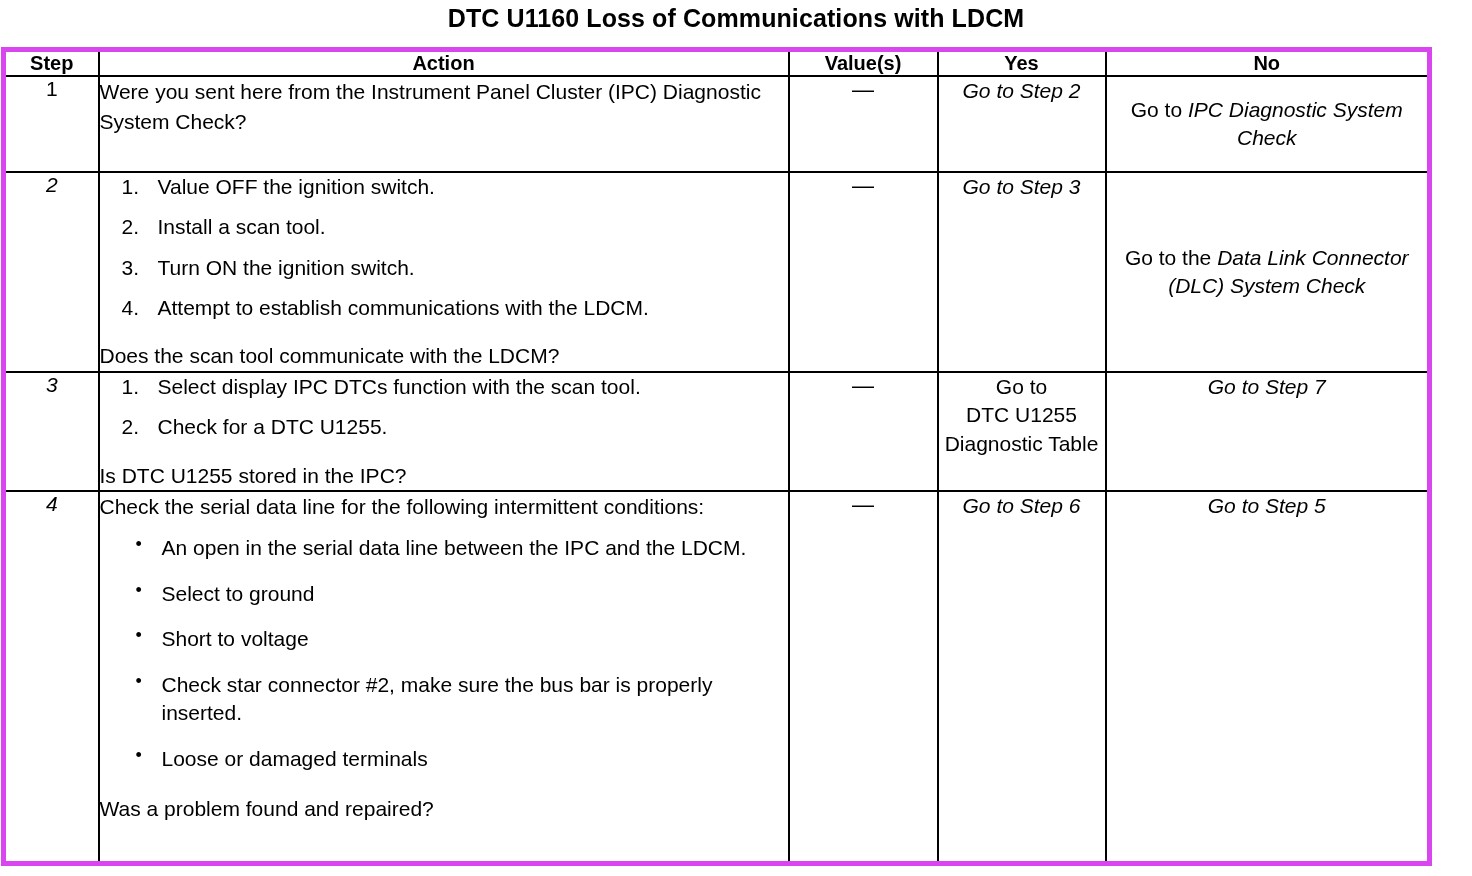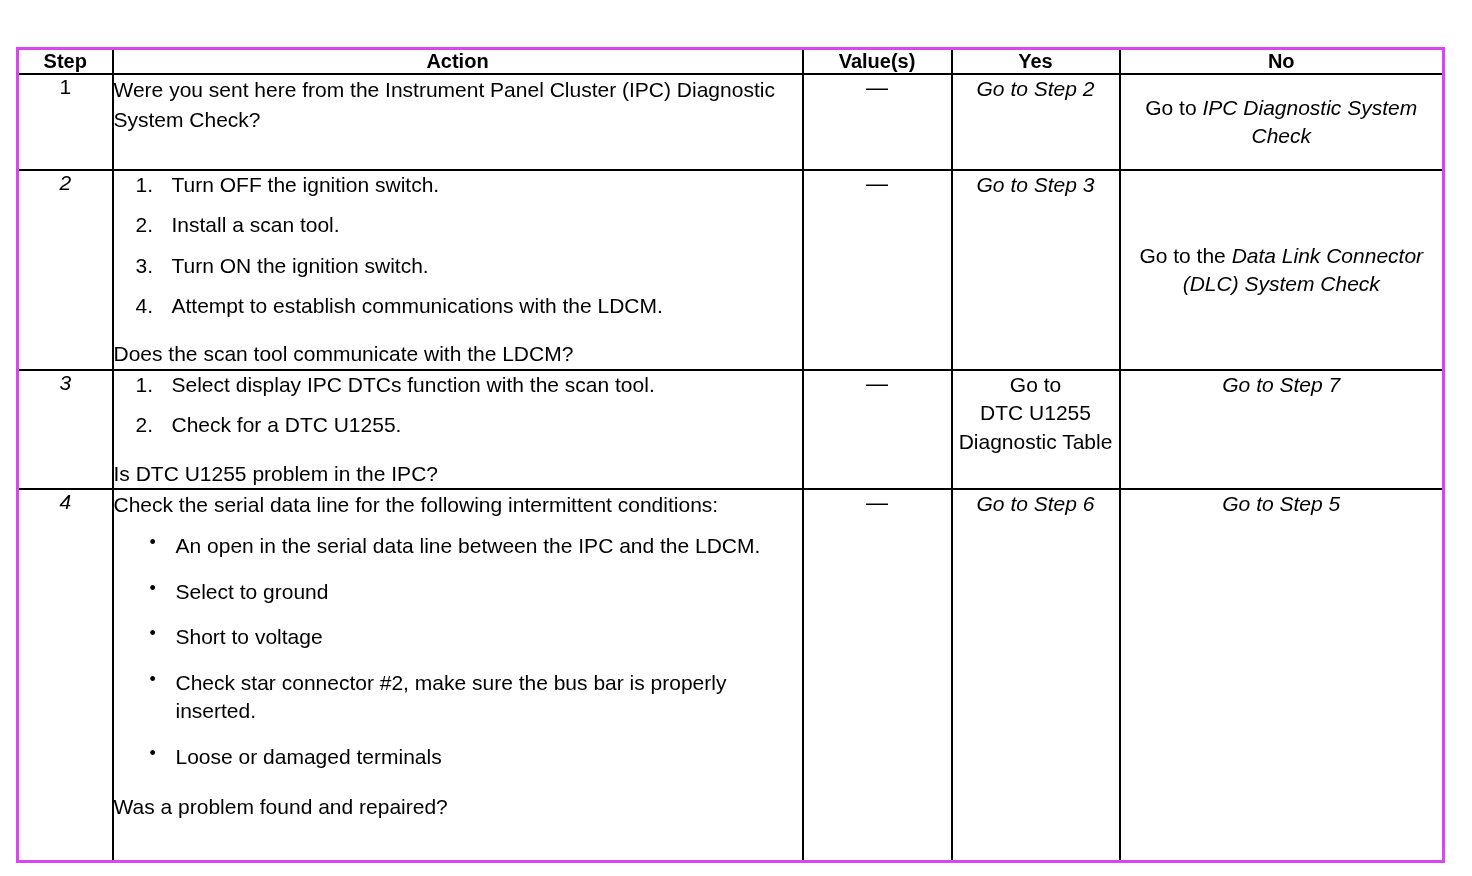--- a/index.html
+++ b/index.html
@@ -26,25 +26,25 @@
     left: 0;
     width: 1472px;
     text-align: center;
     font-size: 25px;
     font-weight: bold;
     letter-spacing: 0.1px;
   }
   table.dtc-table {
     position: absolute;
     top: 47px;
-    left: 16px;
+    left: 1px;
     width: 1426px;
     border-collapse: collapse;
     table-layout: fixed;
-    border: 3px solid #d946ef;
+    border: 5px solid #d946ef;
   }
   table.dtc-table td,
   table.dtc-table th {
     border: 2px solid #000;
     vertical-align: top;
     padding: 0;
   }
   
   col.c-step  { width: 95px; }
   col.c-action{ width: 690px; }
@@ -131,20 +131,21 @@
     font-size: 18px;
   }
   .lead { margin: 0 4px 0 0; }
   .trailer { margin-top: 20px; }
 </style>
 </head>
 <body>
 
 <div class="page">
 
+  <div class="doc-title">DTC U1160 Loss of Communications with LDCM</div>
 
   <table class="dtc-table">
     <colgroup>
       <col class="c-step">
       <col class="c-action">
       <col class="c-value">
       <col class="c-yes">
       <col class="c-no">
     </colgroup>
     <thead>
@@ -169,21 +170,21 @@
         </td>
         <td class="cell-branch mid">
           <span>Go to </span><span class="ital">IPC Diagnostic System Check</span>
         </td>
       </tr>
 
       <tr class="r2">
         <td class="cell-step ital">2</td>
         <td class="cell-action">
           <ol class="steps">
-            <li><span class="num">1.</span><span>Turn OFF the ignition switch.</span></li>
+            <li><span class="num">1.</span><span>Value OFF the ignition switch.</span></li>
             <li><span class="num">2.</span><span>Install a scan tool.</span></li>
             <li><span class="num">3.</span><span>Turn ON the ignition switch.</span></li>
             <li><span class="num">4.</span><span>Attempt to establish communications with the LDCM.</span></li>
           </ol>
           <div class="trailer">Does the scan tool communicate with the LDCM?</div>
         </td>
         <td class="cell-value">—</td>
         <td class="cell-branch">
           <span class="ital">Go to Step 3</span>
         </td>
@@ -192,21 +193,21 @@
         </td>
       </tr>
 
       <tr class="r3">
         <td class="cell-step ital">3</td>
         <td class="cell-action">
           <ol class="steps">
             <li><span class="num">1.</span><span>Select display IPC DTCs function with the scan tool.</span></li>
             <li><span class="num">2.</span><span>Check for a DTC U1255.</span></li>
           </ol>
-          <div class="trailer">Is DTC U1255 problem in the IPC?</div>
+          <div class="trailer">Is DTC U1255 stored in the IPC?</div>
         </td>
         <td class="cell-value">—</td>
         <td class="cell-branch">
           <div>Go to</div>
           <div>DTC U1255</div>
           <div>Diagnostic Table</div>
         </td>
         <td class="cell-branch">
           <span class="ital">Go to Step 7</span>
         </td>

